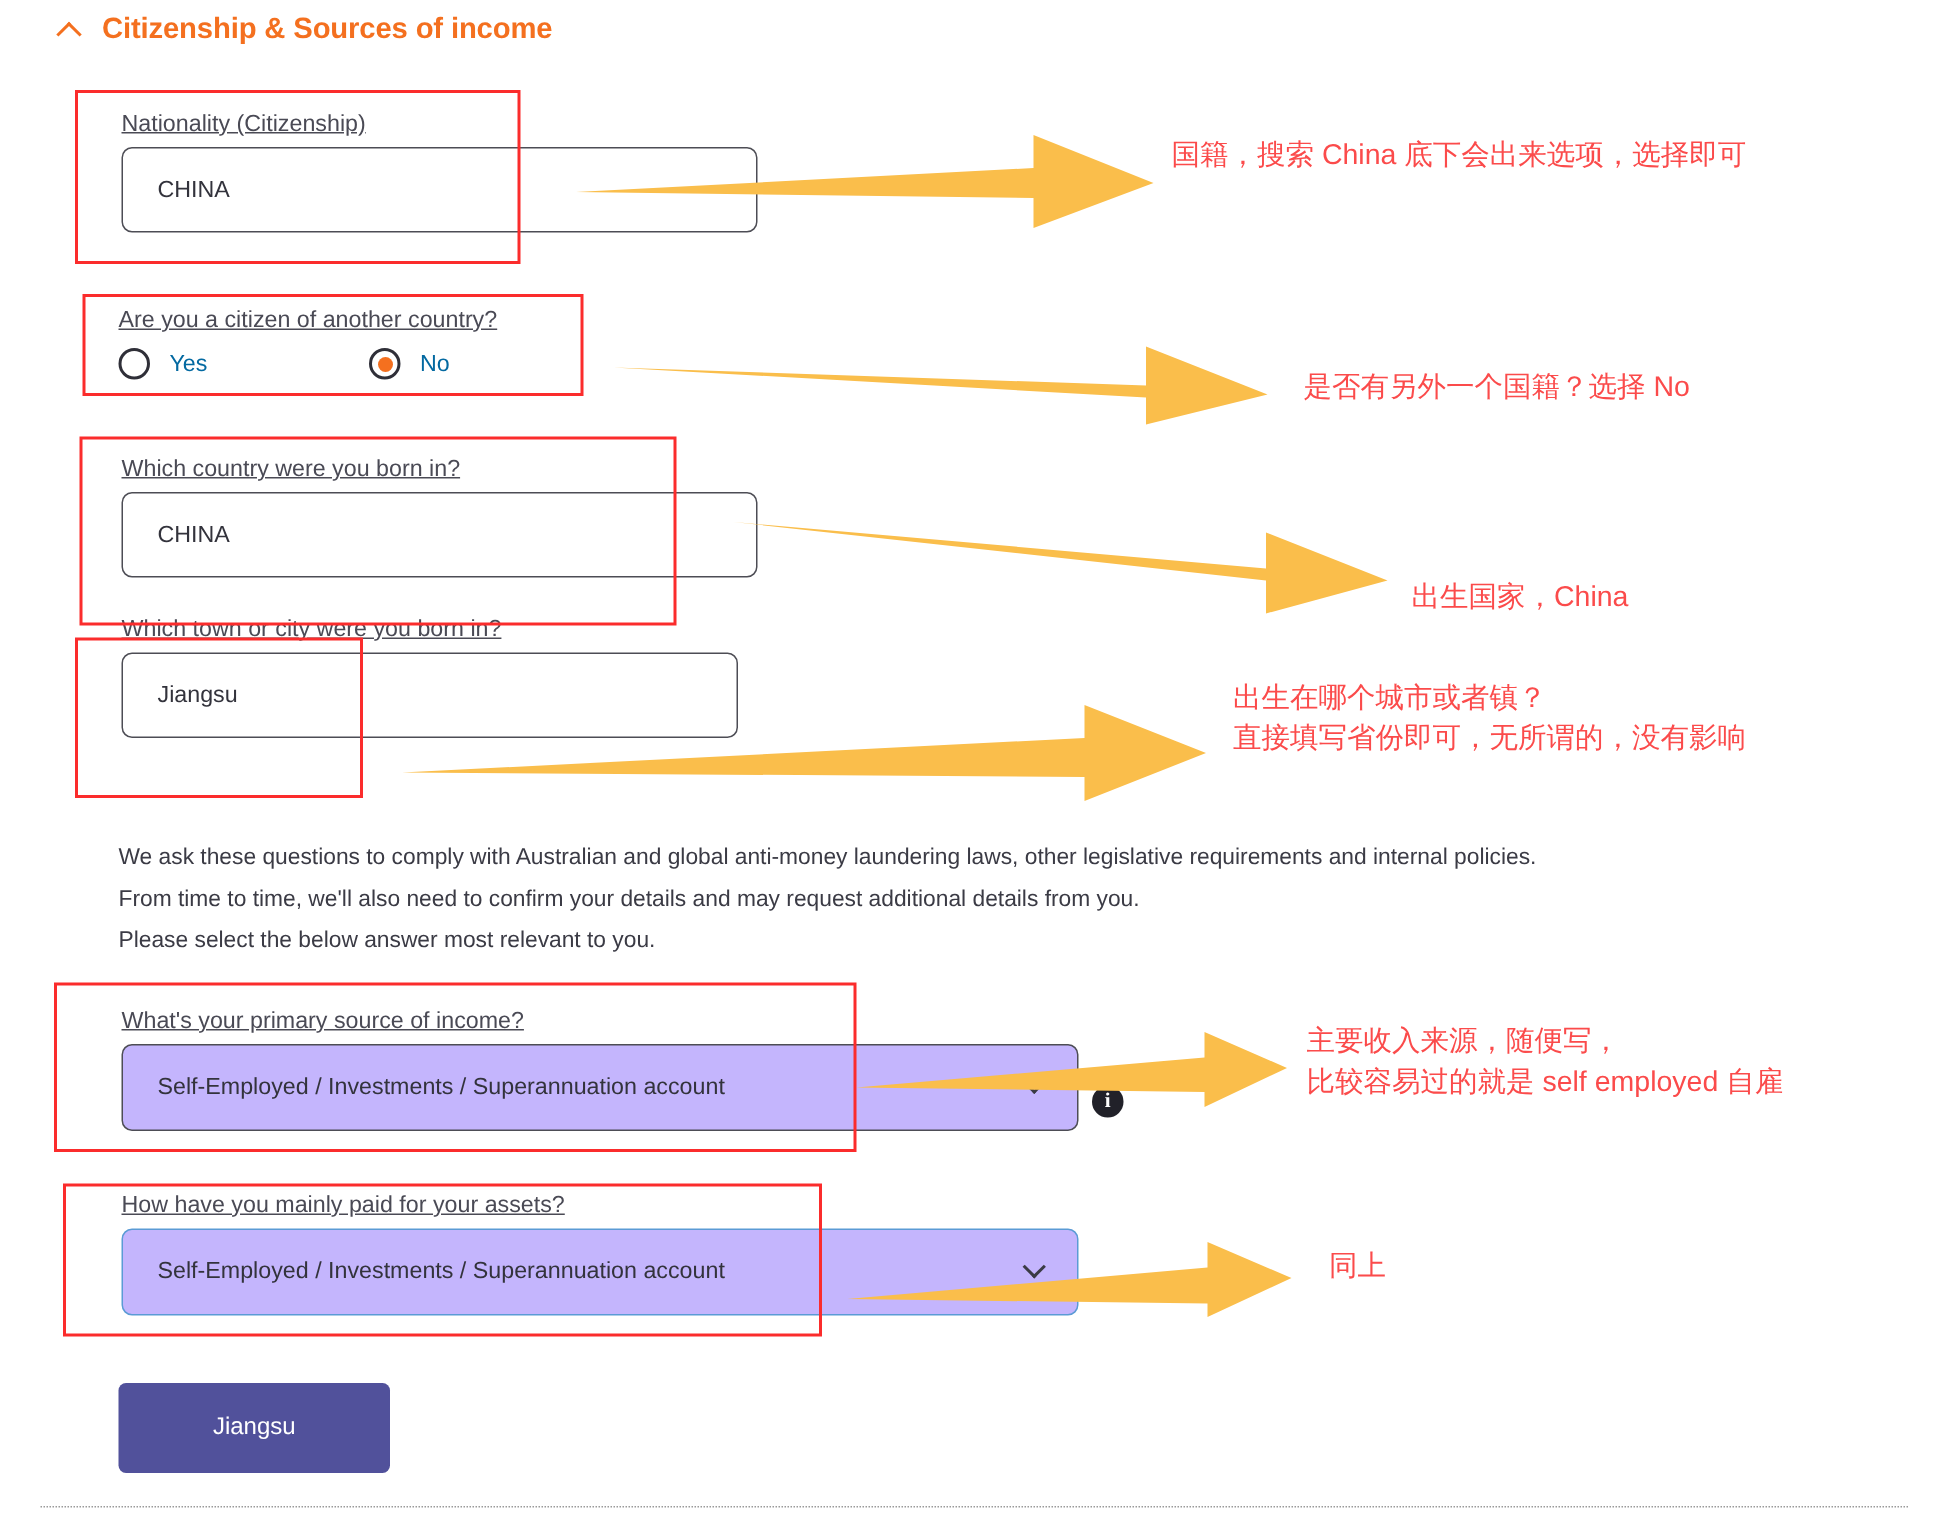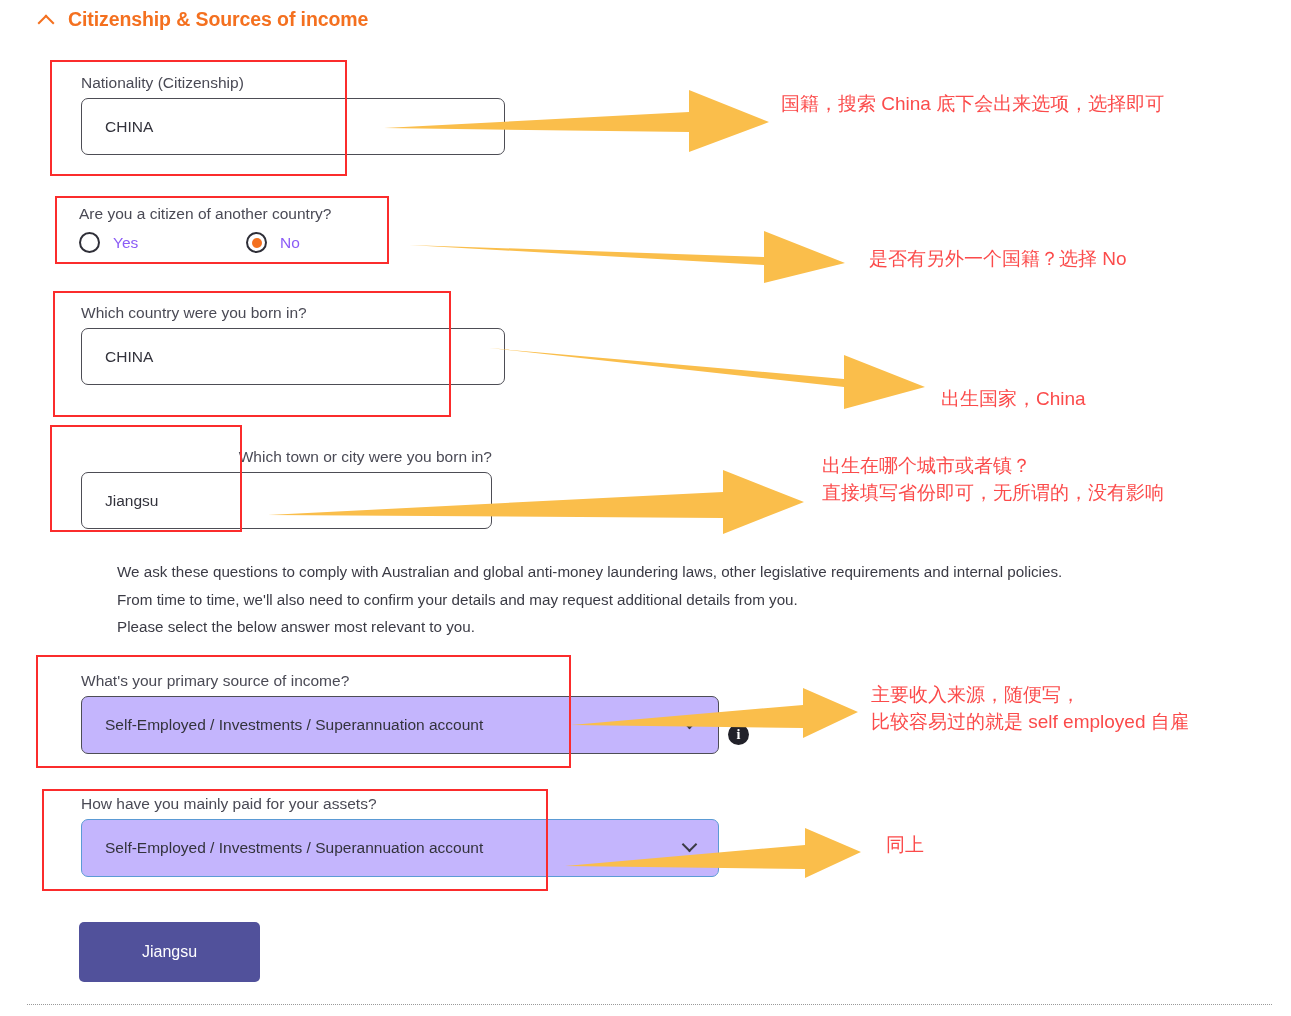--- a/index.html
+++ b/index.html
@@ -53,20 +53,21 @@
     white-space: nowrap;
   }
 
   
   .field { position: absolute; }
   .field-label {
     font-size: 15.5px;
     color: #4a4a55;
     white-space: nowrap;
     margin-bottom: 6px;
+    text-decoration: underline;
   }
   .text-input {
     box-sizing: border-box;
     height: 57px;
     border: 1px solid #4d4d55;
     border-radius: 7px;
     background: #fff;
     display: flex;
     align-items: center;
     padding-left: 23px;
@@ -148,33 +149,33 @@
     position: absolute;
     left: 3.5px;
     top: 3.5px;
     width: 10px;
     height: 10px;
     border-radius: 50%;
     background: #f4701f;
   }
   .radio-label {
     font-size: 15.5px;
-    color: #8b5cf6;
+    color: #0369a1;
   }
 
   
   .body-copy {
     position: absolute;
     left: 79px;
     top: 558px;
     font-size: 15.2px;
     color: #3b3b45;
     line-height: 27.5px;
   }
-  .body-copy div { white-space: nowrap; margin-left: 38px; }
+  .body-copy div { white-space: nowrap; }
 
   
   .continue-btn {
     position: absolute;
     left: 79px;
     top: 922px;
     width: 181px;
     height: 60px;
     background: #51519b;
     border: none;
@@ -241,21 +242,21 @@
         <span class="radio-label">No</span>
       </div>
     </div>
   </div>
 
   <div class="field" style="left:81px; top:304px; width:424px;">
     <div class="field-label">Which country were you born in?</div>
     <div class="text-input">CHINA</div>
   </div>
 
-  <div class="field" style="left:81px; top:448px; width:411px;text-align:right;">
+  <div class="field" style="left:81px; top:411px; width:411px;">
     <div class="field-label">Which town or city were you born in?</div>
     <div class="text-input">Jiangsu</div>
   </div>
 
   <div class="body-copy">
     <div>We ask these questions to comply with Australian and global anti-money laundering laws, other legislative requirements and internal policies.</div>
     <div>From time to time, we'll also need to confirm your details and may request additional details from you.</div>
     <div>Please select the below answer most relevant to you.</div>
   </div>
 

